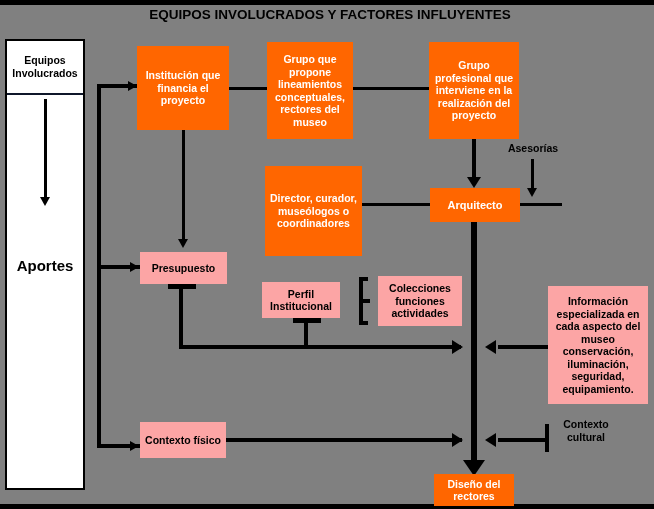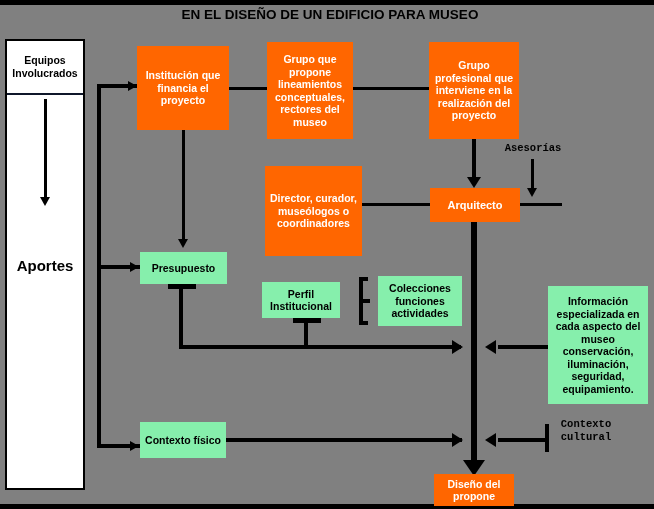--- a/index.html
+++ b/index.html
@@ -42,21 +42,21 @@
     font-weight: bold;
     line-height: 12.5px;
     z-index: 5;
   }
   .box-orange {
     background: #FF6600;
     color: #FFFFFF;
     font-size: 10.5px;
   }
   .box-white {
-    background: #86efac;
+    background: #fca5a5;
     color: #000000;
     font-size: 10.5px;
   }
   .box span { display: block; padding: 0 2px; }
 
   
   .sidebar {
     position: absolute;
     left: 5px; top: 39px; width: 80px; height: 451px;
     background: #FFFFFF;
@@ -113,36 +113,36 @@
   .arrow-down-big {
     border-left: 11px solid transparent;
     border-right: 11px solid transparent;
     border-top: 16px solid #000;
   }
 
   
   .plain-label {
     position: absolute;
     color: #000; font-size: 10.5px; font-weight: bold;
-    line-height: 13px; text-align: center; z-index: 6; font-family: Liberation Mono, monospace;
+    line-height: 13px; text-align: center; z-index: 6;
   }
 
   
   .bracket { position: absolute; z-index: 6; }
 </style>
 </head>
 <body>
 
 <div id="canvas">
 
   <div class="edge-bar edge-top"></div>
   <div class="edge-bar edge-bottom"></div>
 
   <div class="title">
-    <div>EN EL DISEÑO DE UN EDIFICIO PARA MUSEO</div>
+    <div>EQUIPOS INVOLUCRADOS Y FACTORES INFLUYENTES</div>
   </div>
 
   <div class="sidebar">
     <div class="sidebar-header">Equipos Involucrados</div>
 
     <div class="ln ln-v" style="left:37px; top:58px; height:100px;"></div>
     <div class="arrow arrow-down-sm" style="left:33px; top:156px;"></div>
     <div class="sidebar-label" style="top:218px;">Aportes</div>
   </div>
 
@@ -238,16 +238,16 @@
   </div>
   <div class="ln ln-h" style="left:226px; top:438px; width:236px; height:4px;"></div>
   <div class="arrow arrow-right" style="left:452px; top:433px;"></div>
 
   <div class="plain-label" style="left:550px; top:418px; width:72px;">Contexto cultural</div>
   <div class="ln ln-h" style="left:498px; top:438px; width:50px; height:4px;"></div>
   <div class="ln ln-v" style="left:545px; top:424px; height:28px; width:4px;"></div>
   <div class="arrow arrow-left" style="left:485px; top:433px;"></div>
 
   <div class="box box-orange" style="left:434px; top:474px; width:80px; height:32px;">
-    <span>Diseño del propone</span>
+    <span>Diseño del rectores</span>
   </div>
 
 </div>
 
 </body></html>

